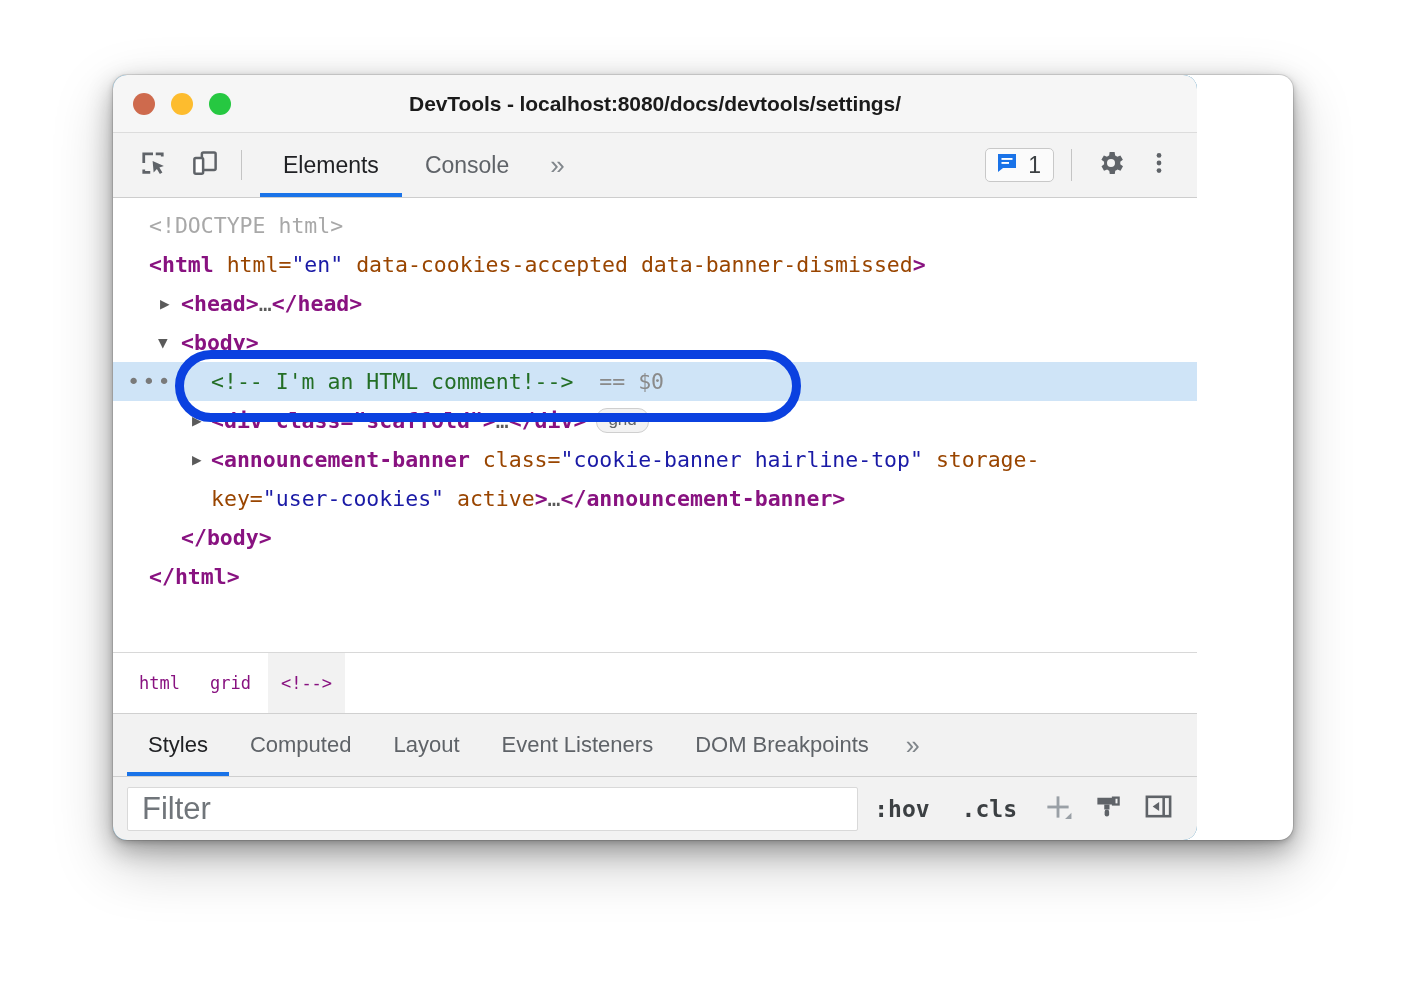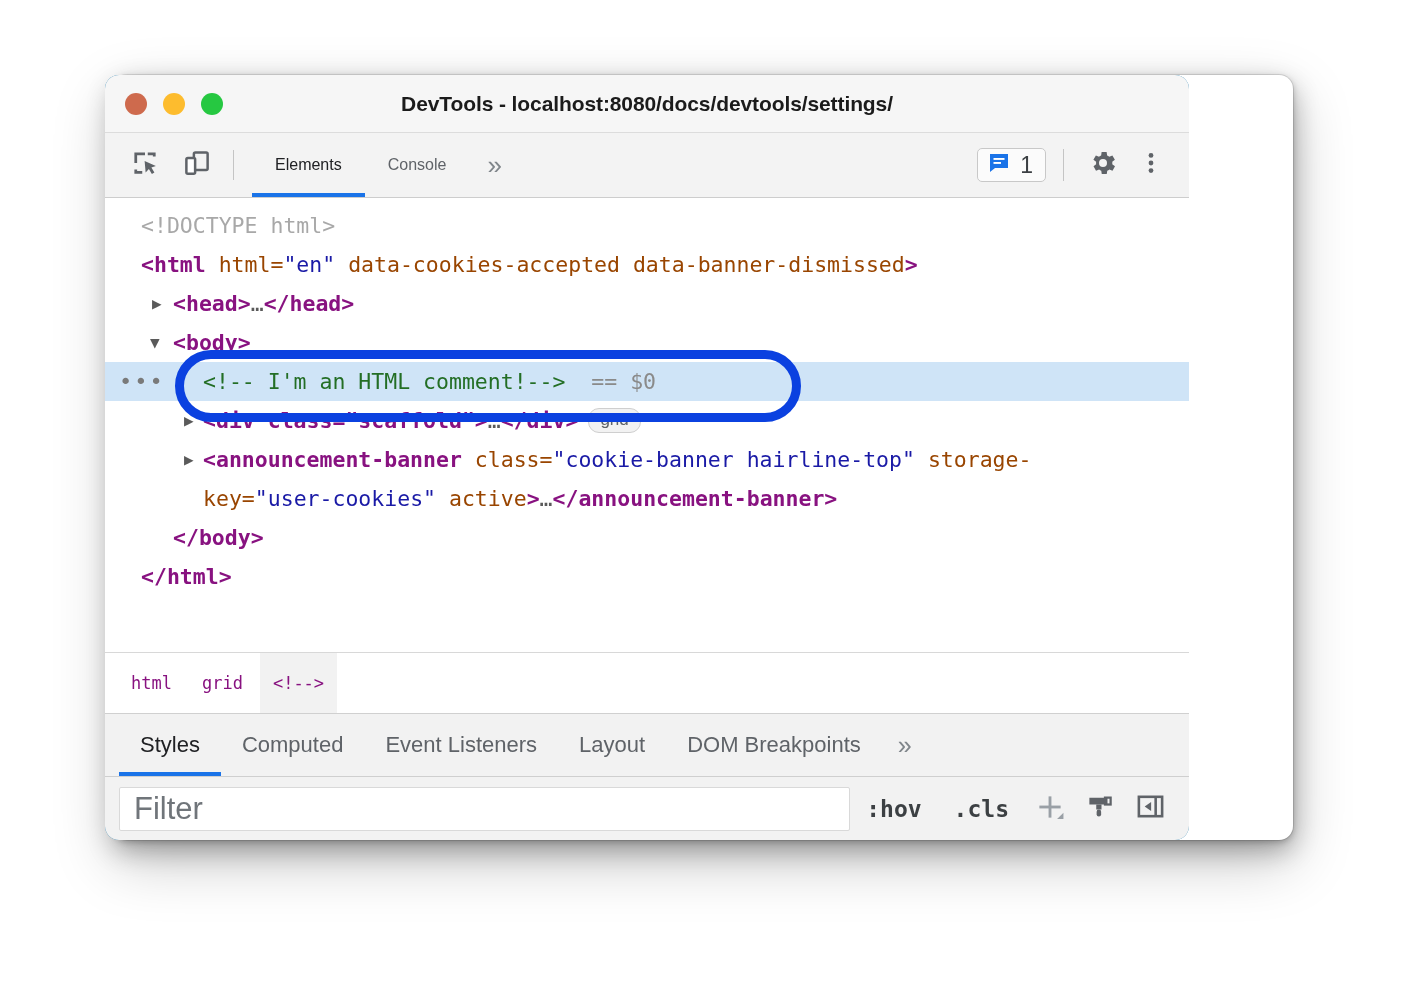--- a/index.html
+++ b/index.html
@@ -32,21 +32,21 @@
     background: #ffffff;
     box-shadow:
       0 0 0 1px rgba(0,0,0,0.10),
       0 2px 6px rgba(0,0,0,0.22),
       0 10px 26px rgba(0,0,0,0.30),
       0 22px 60px rgba(0,0,0,0.22);
   }
 
   .window {
     position: absolute;
-    left: 105px;
+    left: 113px;
     top: 75px;
     width: 1084px;
     height: 765px;
     border-radius: 14px;
     overflow: hidden;
     background: #0369a1;
     display: flex;
     flex-direction: column;
   }
 
@@ -115,21 +115,21 @@
   .panel-tabs {
     display: flex;
     align-items: stretch;
     margin-left: 8px;
   }
   .ptab {
     position: relative;
     padding: 0 23px;
     display: flex;
     align-items: center;
-    font-size: 16px;
+    font-size: 23px;
     color: #5f6368;
     white-space: nowrap;
   }
   .ptab.active {
     color: #202124;
   }
   .ptab.active::after {
     content: "";
     position: absolute;
     left: 0; right: 0; bottom: 0;
@@ -498,24 +498,24 @@
     </div>
 
     <div class="side-tabs">
       <div class="stab active">
         <span>Styles</span>
       </div>
       <div class="stab">
         <span>Computed</span>
       </div>
       <div class="stab">
+        <span>Layout</span>
+      </div>
+      <div class="stab">
         <span>Event Listeners</span>
-      </div>
-      <div class="stab">
-        <span>Layout</span>
       </div>
       <div class="stab">
         <span>DOM Breakpoints</span>
       </div>
       <div class="stab chev">
         <span>»</span>
       </div>
     </div>
 
     <div class="filter-bar">

